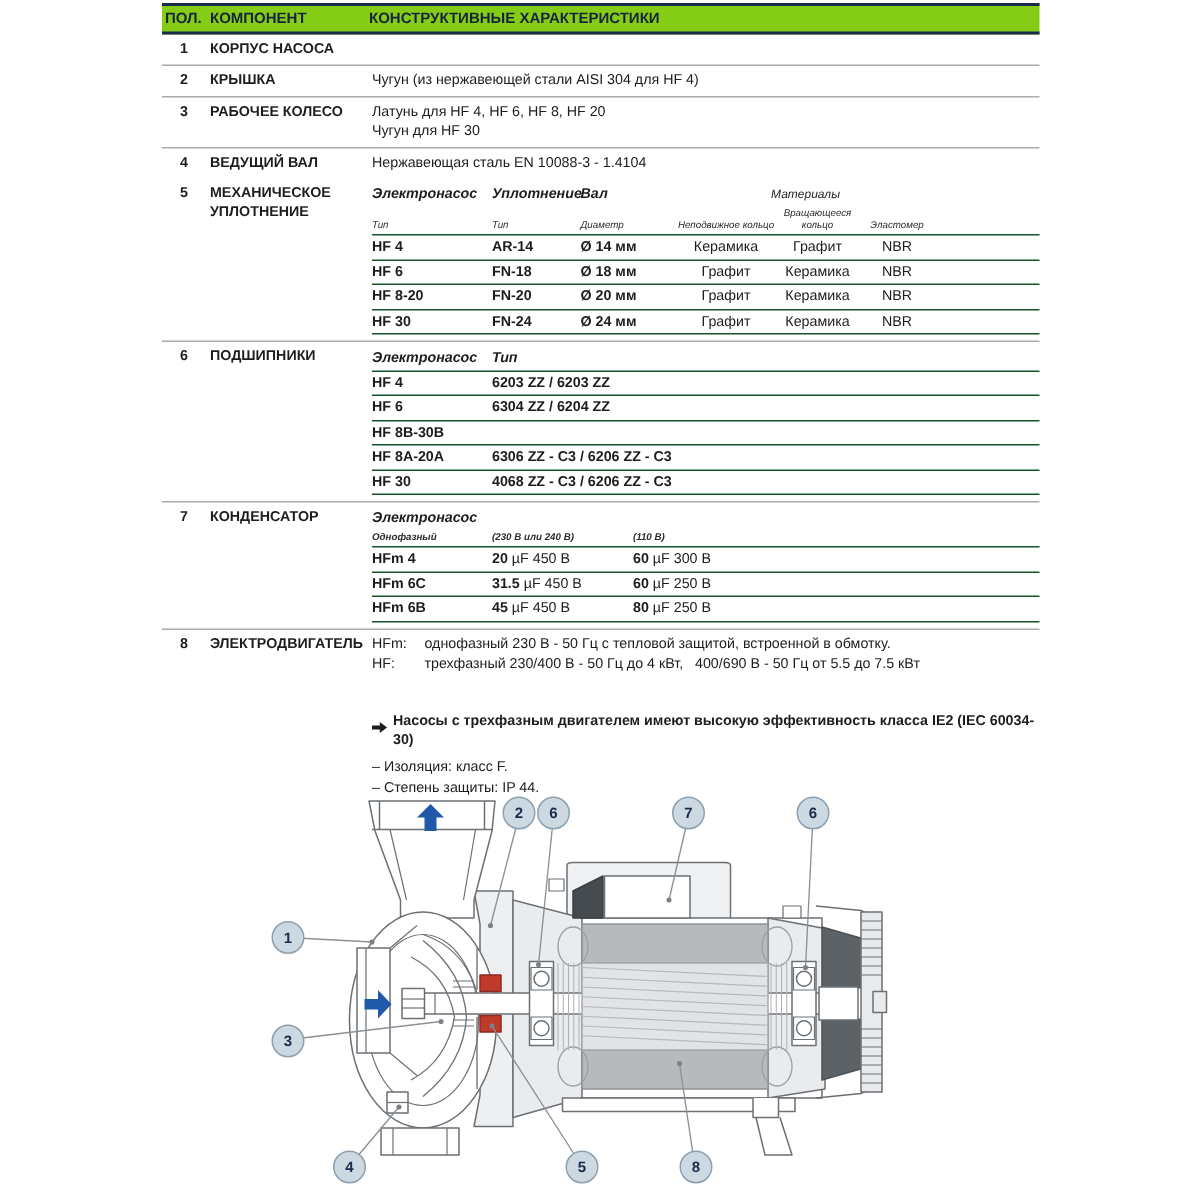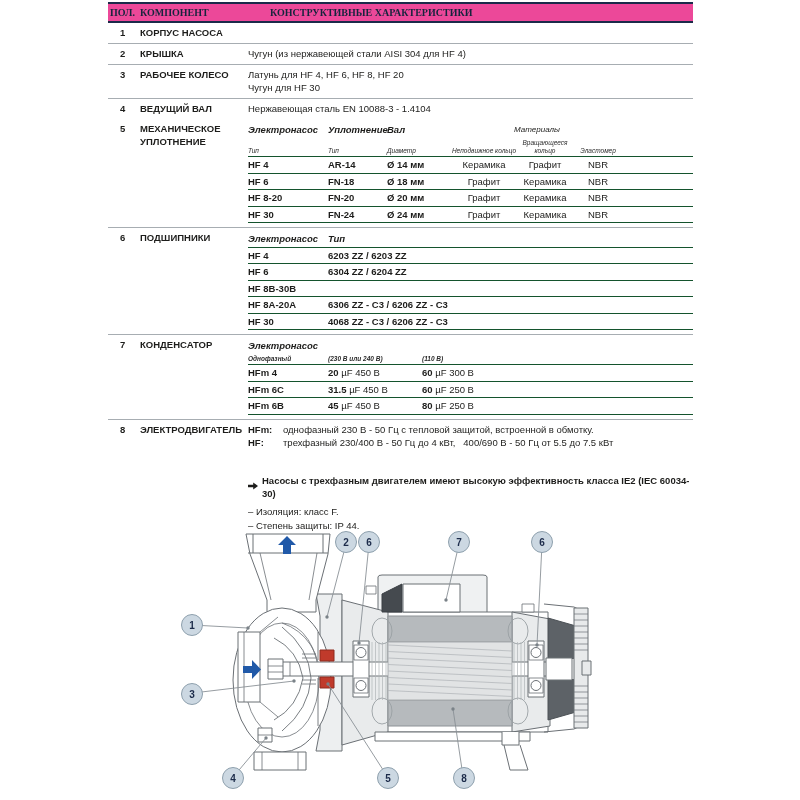--- a/index.html
+++ b/index.html
@@ -4,26 +4,26 @@
 <style>
   html,body{margin:0;padding:0;}
   body{
     width:800px;height:800px;position:relative;background:#ffffff;
     font-family:"Liberation Sans",sans-serif;color:#1d1d1b;
     -webkit-font-smoothing:antialiased;overflow:hidden;
   }
   .spec-table{position:absolute;left:108px;top:2px;width:585px;font-size:9.5px;line-height:13px;}
   
   .thead{
-    display:flex;align-items:center;background:#ec4899;
+    display:flex;align-items:center;background:#84cc16;
     border-top:2.5px solid #1b2a4a;border-bottom:2px solid #1b2a4a;
-    padding:2px 0 2px 2px;font-weight:700;color:#16243d;font-size:10px;font-family:Liberation Serif, serif;
+    padding:2px 0 2px 2px;font-weight:700;color:#16243d;font-size:10px;
   }
   .thead .h-pos{width:30px;flex:none;}
-  .thead .h-comp{width:130px;flex:none;}
+  .thead .h-comp{width:106px;flex:none;}
   .thead .h-chars{flex:1;}
   
   .mrow{display:flex;border-bottom:1px solid #a7adb2;padding:3px 0 4px;}
   .mrow:last-child{border-bottom:none;}
   .mrow .num{width:20px;flex:none;padding-left:12px;font-weight:700;}
   .mrow .comp{width:104px;flex:none;font-weight:700;padding-right:4px;}
   .mrow .chars{flex:1;min-width:0;}
   
   .tr{display:grid;align-items:end;padding:1px 0 1.5px;}
   .tr.rule{border-bottom:1px solid #14532d;}
@@ -31,21 +31,21 @@
   .bear-cols{grid-template-columns:80px 1fr;}
   .cap-cols{grid-template-columns:80px 94px 1fr;}
   .it-b{font-style:italic;font-weight:700;}
   .it-s{font-style:italic;font-size:6.5px;font-weight:400;color:#2b2b2b;line-height:8px;}
   .it-m{font-style:italic;font-size:8px;font-weight:400;text-align:center;}
   .b{font-weight:700;}
   .ctr{text-align:center;}
   .cell{white-space:nowrap;overflow:visible;}
   
   .motor-line{display:flex;}
-  .motor-line .lbl{width:35px;flex:none;font-weight:700;}
+  .motor-line .lbl{width:35px;flex:none;font-weight:400;}
   .motor-note{margin-top:25px;font-weight:700;display:flex;align-items:center;gap:4px;}
   .motor-dash{margin-top:5px;}
   .motor-dash + .motor-dash{margin-top:1px;}
   .arrow-glyph{display:inline-block;flex:none;}
   
   .diagram{position:absolute;left:170px;top:520px;width:460px;height:280px;}
   .diagram text{font-family:"Liberation Sans",sans-serif;font-weight:700;font-size:10px;fill:#1c2b4a;}
 </style>
 </head>
 <body>

